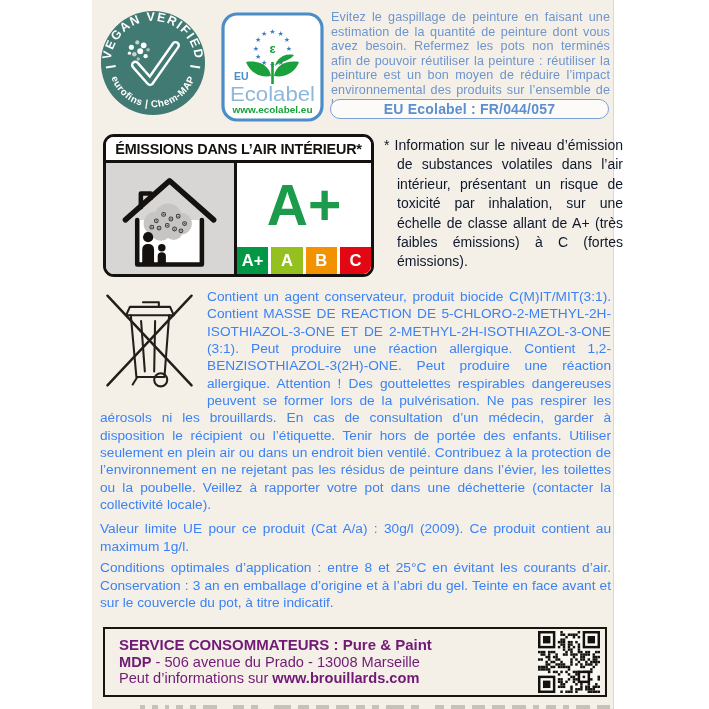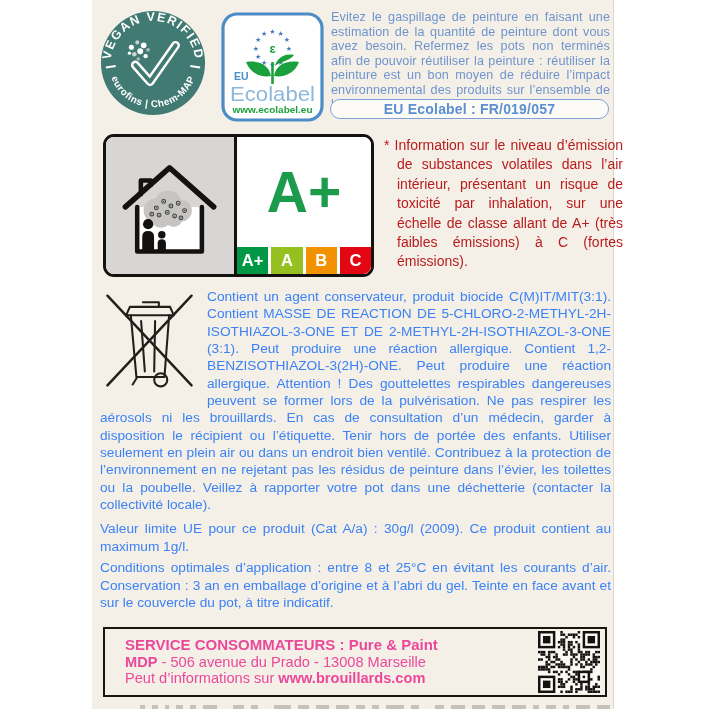--- a/index.html
+++ b/index.html
@@ -52,35 +52,35 @@
   }
   .em-scale{height:27px;display:flex;gap:3px;background:#fff;}
   .em-cell{
     flex:1;display:flex;align-items:center;justify-content:center;
     color:#fff;font-weight:bold;font-size:16.5px;
   }
   
   .footnote{
     position:absolute;left:384px;top:136px;width:226px;
     font-size:14px;line-height:19.4px;text-align:justify;
-    padding-left:13px;text-indent:-13px;color:#b91c1c;box-sizing:content-box;
+    padding-left:13px;text-indent:-13px;color:#0f172a;box-sizing:content-box;
   }
   
   .warn-flow{position:absolute;left:100px;top:288px;width:511px;}
   .bin-wrap{float:left;width:99px;height:101px;margin:3px 8px 2px 0;}
   p.para{margin:0;font-size:13.7px;line-height:17.35px;text-align:justify;color:#3b82f6;}
   p.voc{margin-top:7px;}
   p.cond{margin-top:4px;}
   
   .contact{
     position:absolute;left:103px;top:627px;width:504px;height:70px;
     border:2.5px solid #19150f;box-sizing:border-box;
     display:flex;align-items:center;
   }
-  .contact-text{flex:1;padding-left:20px;font-size:14.6px;line-height:16.8px;color:#ec4899;}
+  .contact-text{flex:1;padding-left:14px;font-size:14.6px;line-height:16.8px;color:#701a75;}
   .contact-text .l1{font-weight:bold;font-size:15px;}
   .qr{width:62px;height:62px;margin-right:5px;flex:none;}
   
   .cut-strip{
     position:absolute;left:140px;top:703px;width:470px;height:6px;
     display:flex;align-items:flex-start;gap:7px;opacity:.45;overflow:hidden;
   }
   .cut-strip div{height:5px;background:#8f8b82;margin-top:2px;}
 </style>
 </head>
@@ -141,23 +141,24 @@
     <path d="M50,64 C40,66 29,61 25,50 C38,48 48,53 50,64 Z"></path>
     <path d="M53,64 C63,66 74,61 78,50 C65,48 55,53 53,64 Z"></path>
     <path d="M54,54 C60,49 69,49 73,43 C64,41 56,46 54,54 Z"></path>
   </g>
   <text x="13" y="68" font-size="10.5" font-weight="bold" fill="#4c8cc7">EU</text>
   <text x="51.5" y="89" text-anchor="middle" font-size="21" fill="#8db7db" textLength="85" lengthAdjust="spacingAndGlyphs">Ecolabel</text>
   <text x="51.5" y="101" text-anchor="middle" font-size="8.4" font-weight="bold" fill="#1aa03c" textLength="80" lengthAdjust="spacingAndGlyphs">www.ecolabel.eu</text>
 </svg>
 
 <div class="eco-note">Evitez le gaspillage de peinture en faisant une estimation de la quantité de peinture dont vous avez besoin. Refermez les pots non terminés afin de pouvoir réutiliser la peinture : réutiliser la peinture est un bon moyen de réduire l’impact environnemental des produits sur l’ensemble de leur cycle de vie.</div>
-<div class="license">EU Ecolabel : FR/019/057</div>
+<div class="license">EU Ecolabel : FR/044/057</div>
 
 <div class="em-box">
+  <div class="em-title">ÉMISSIONS DANS L’AIR INTÉRIEUR*</div>
   <div class="em-body">
     <div class="em-left">
       <svg width="114" height="102" viewBox="0 0 120 112">
         <g stroke="#14110e" fill="none" stroke-linejoin="round" stroke-linecap="round">
           <path d="M24,57 L24,106 L95,106 L95,57" stroke-width="5" fill="#ffffff"></path>
           <path d="M28,43 L28,28 L39,28 L39,33" stroke-width="5"></path>
           <path d="M11,57 L59.5,14 L108,57" stroke-width="6"></path>
         </g>
         <g id="cloud">
             <circle cx="44" cy="61" r="13" fill="#c6c5c3"></circle>

